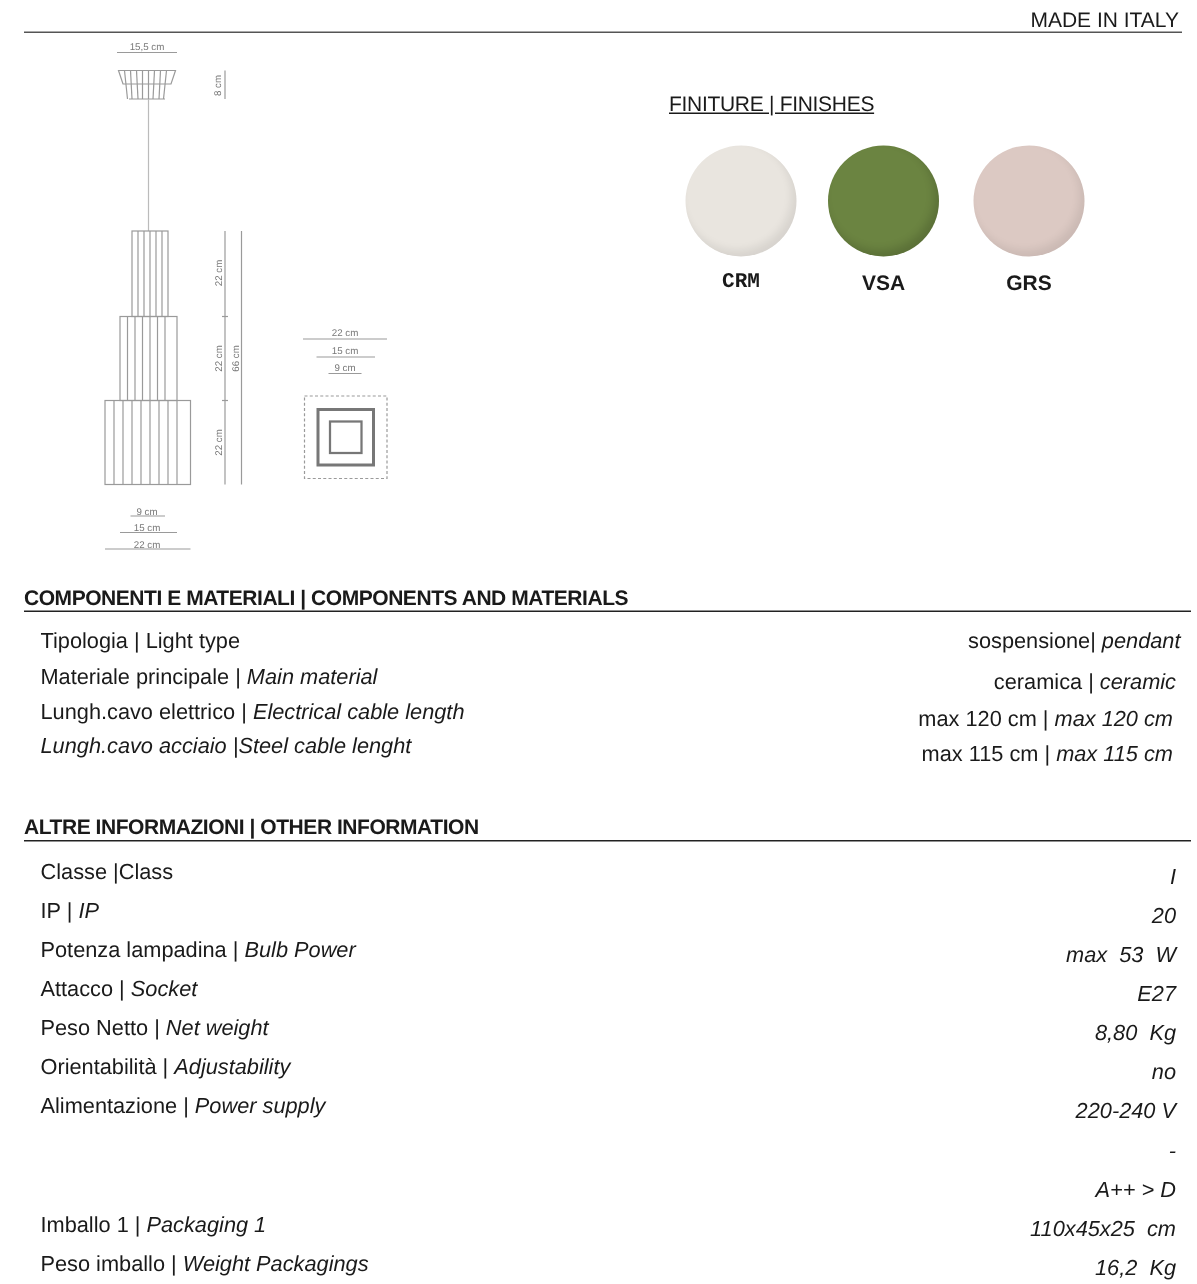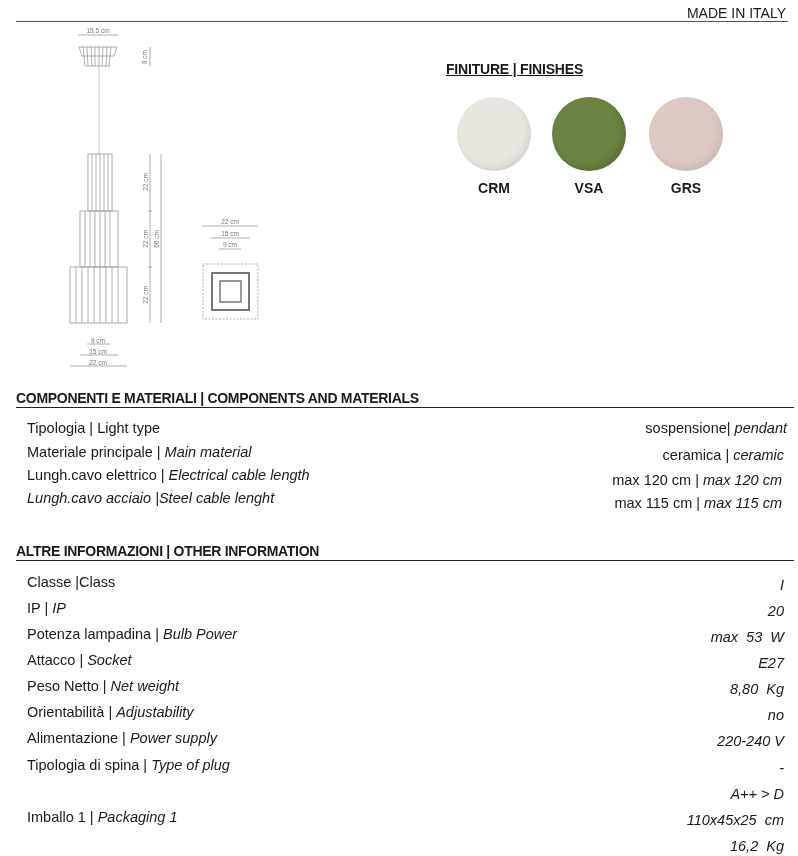--- a/index.html
+++ b/index.html
@@ -6,21 +6,21 @@
   html, body { width: 798px; height: 856px; background: #ffffff; overflow: hidden; }
   body { font-family: "Liberation Sans", sans-serif; color: #1a1a1a; position: relative; }
 
   .topbar { position: absolute; left: 16px; top: 4px; width: 772px; height: 18px; border-bottom: 1px solid #555; }
   .topbar .left { position: absolute; left: 2px; top: 1px; font-size: 14px; font-weight: bold; letter-spacing: -0.2px; }
   .topbar .left i { font-style: italic; }
   .topbar .right { position: absolute; right: 2px; top: 1px; font-size: 14px; }
 
   .drawing { position: absolute; left: 0; top: 24px; width: 300px; height: 350px; }
 
-  .finishes-title { position: absolute; left: 446px; top: 61px; font-size: 14px; font-weight: bold; text-decoration: underline; letter-spacing: -0.2px; }
+  .finishes-title { position: absolute; left: 446px; top: 61px; font-size: 14px; font-weight: normal; text-decoration: underline; letter-spacing: -0.2px; }
   .swatch { position: absolute; top: 97px; width: 74px; height: 74px; border-radius: 50%; }
   .swatch-label { position: absolute; top: 180px; width: 74px; text-align: center; font-size: 14px; font-weight: bold; }
 
   .section-head { position: absolute; left: 16px; width: 778px; height: 18px; border-bottom: 1.5px solid #222; font-size: 14px; font-weight: bold; letter-spacing: -0.3px; }
   .row { position: absolute; left: 27px; width: 757px; height: 22px; font-size: 14.5px; }
   .row .lbl { position: absolute; left: 0; top: 0; white-space: nowrap; }
   .row .val { position: absolute; right: 0; top: 0; white-space: nowrap; text-align: right; }
   .it { font-style: italic; }
 </style>
 </head>
@@ -103,21 +103,21 @@
     <text x="98" y="354" text-anchor="middle">15 cm</text>
     <text x="98" y="365" text-anchor="middle">22 cm</text>
     <text x="230" y="224" text-anchor="middle">22 cm</text>
     <text x="230" y="236" text-anchor="middle">15 cm</text>
     <text x="230" y="247" text-anchor="middle">9 cm</text>
   </g>
 </svg>
 
 <div class="finishes-title">FINITURE | FINISHES</div>
 <div class="swatch" id="sw0" style="left:457px; background:#e9e5df; box-shadow: inset -3px -4px 6px rgba(0,0,0,0.08);"></div>
-<div class="swatch-label" style="left:457px;">CRM</div>
+<div class="swatch-label" style="left:457px;font-family:Liberation Mono, monospace;">CRM</div>
 <div class="swatch" id="sw1" style="left:552px; background:#6b8441; box-shadow: inset -3px -4px 6px rgba(0,0,0,0.15);"></div>
 <div class="swatch-label" style="left:552px;">VSA</div>
 <div class="swatch" id="sw2" style="left:649px; background:#dcc9c3; box-shadow: inset -3px -4px 6px rgba(0,0,0,0.08);"></div>
 <div class="swatch-label" style="left:649px;">GRS</div>
 
 <div class="section-head" style="top:390px;">COMPONENTI E MATERIALI | COMPONENTS AND MATERIALS</div>
 
 <div class="row" style="top:420px;">
   <span class="lbl"><span>Tipologia | Light type</span><span class="it"></span></span>
   <span class="val" style="right:-3px;"><span>sospensione| </span><span class="it">pendant</span></span>
@@ -159,25 +159,25 @@
 </div>
 <div class="row" style="top:704px;">
   <span class="lbl"><span>Orientabilità | </span><span class="it">Adjustability</span></span>
   <span class="val it" style="top:3px;">no</span>
 </div>
 <div class="row" style="top:730px;">
   <span class="lbl"><span>Alimentazione | </span><span class="it">Power supply</span></span>
   <span class="val it" style="top:3px;">220-240 V</span>
 </div>
 <div class="row" style="top:757px;">
-  <span class="lbl"><span>Tipologia di spina | </span><span class="it">Type of plug</span></span>
   <span class="val it" style="top:3px;">-</span>
 </div>
 <div class="row" style="top:783px;">
   <span class="val it" style="top:3px;">A++ &gt; D</span>
 </div>
 <div class="row" style="top:809px;">
   <span class="lbl"><span>Imballo 1 | </span><span class="it">Packaging 1</span></span>
   <span class="val it" style="top:3px; white-space:pre;">110x45x25  cm</span>
 </div>
 <div class="row" style="top:835px;">
+  <span class="lbl"><span>Peso imballo | </span><span class="it">Weight Packagings</span></span>
   <span class="val it" style="top:3px; white-space:pre;">16,2  Kg</span>
 </div>
 
 </body></html>

